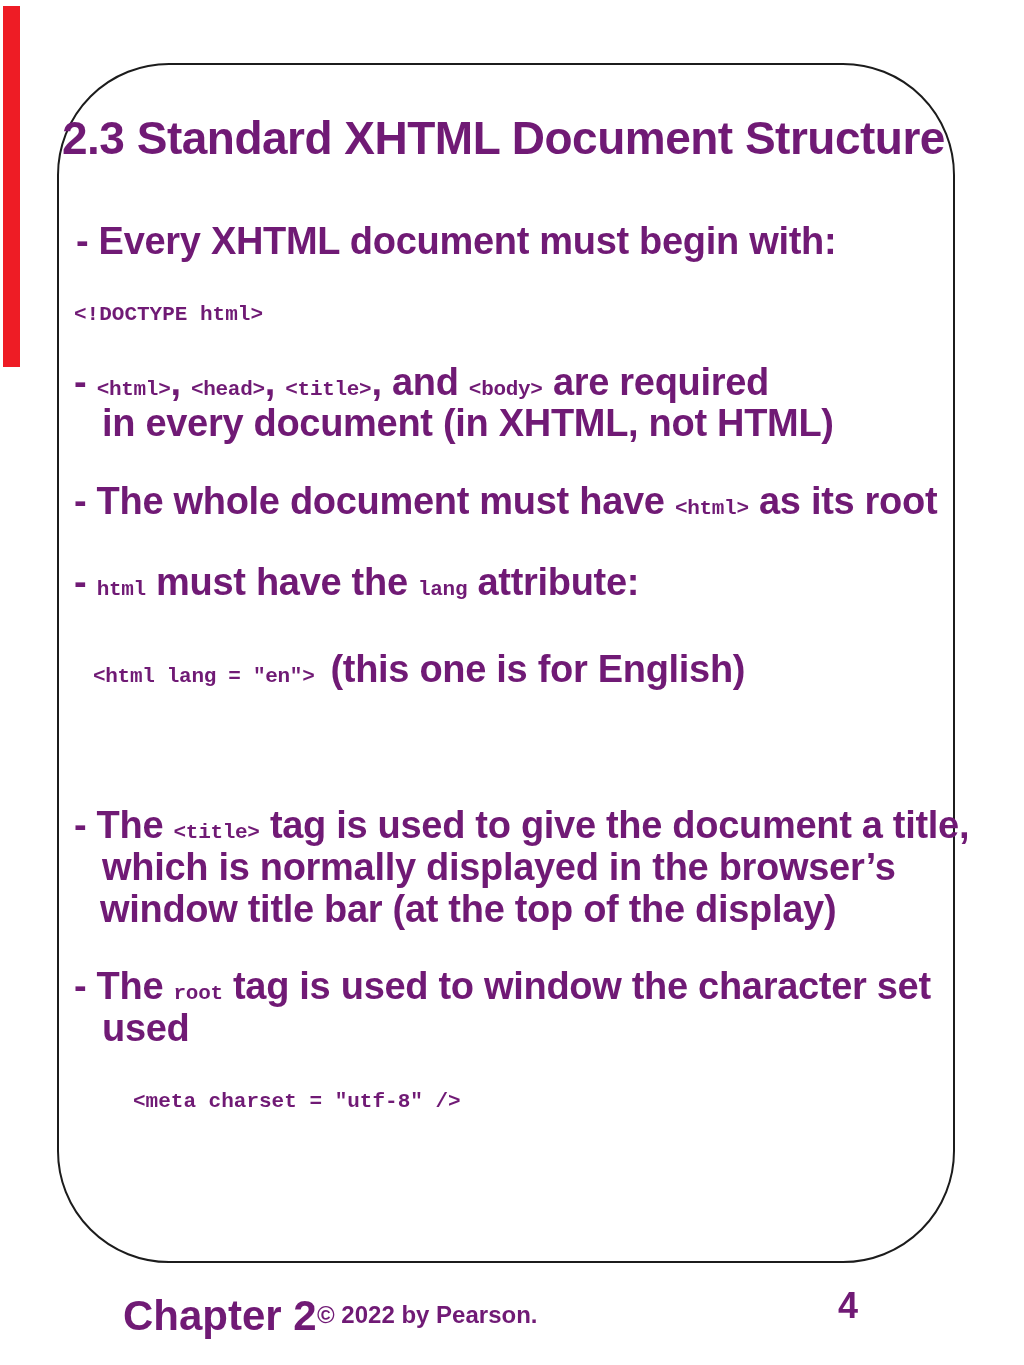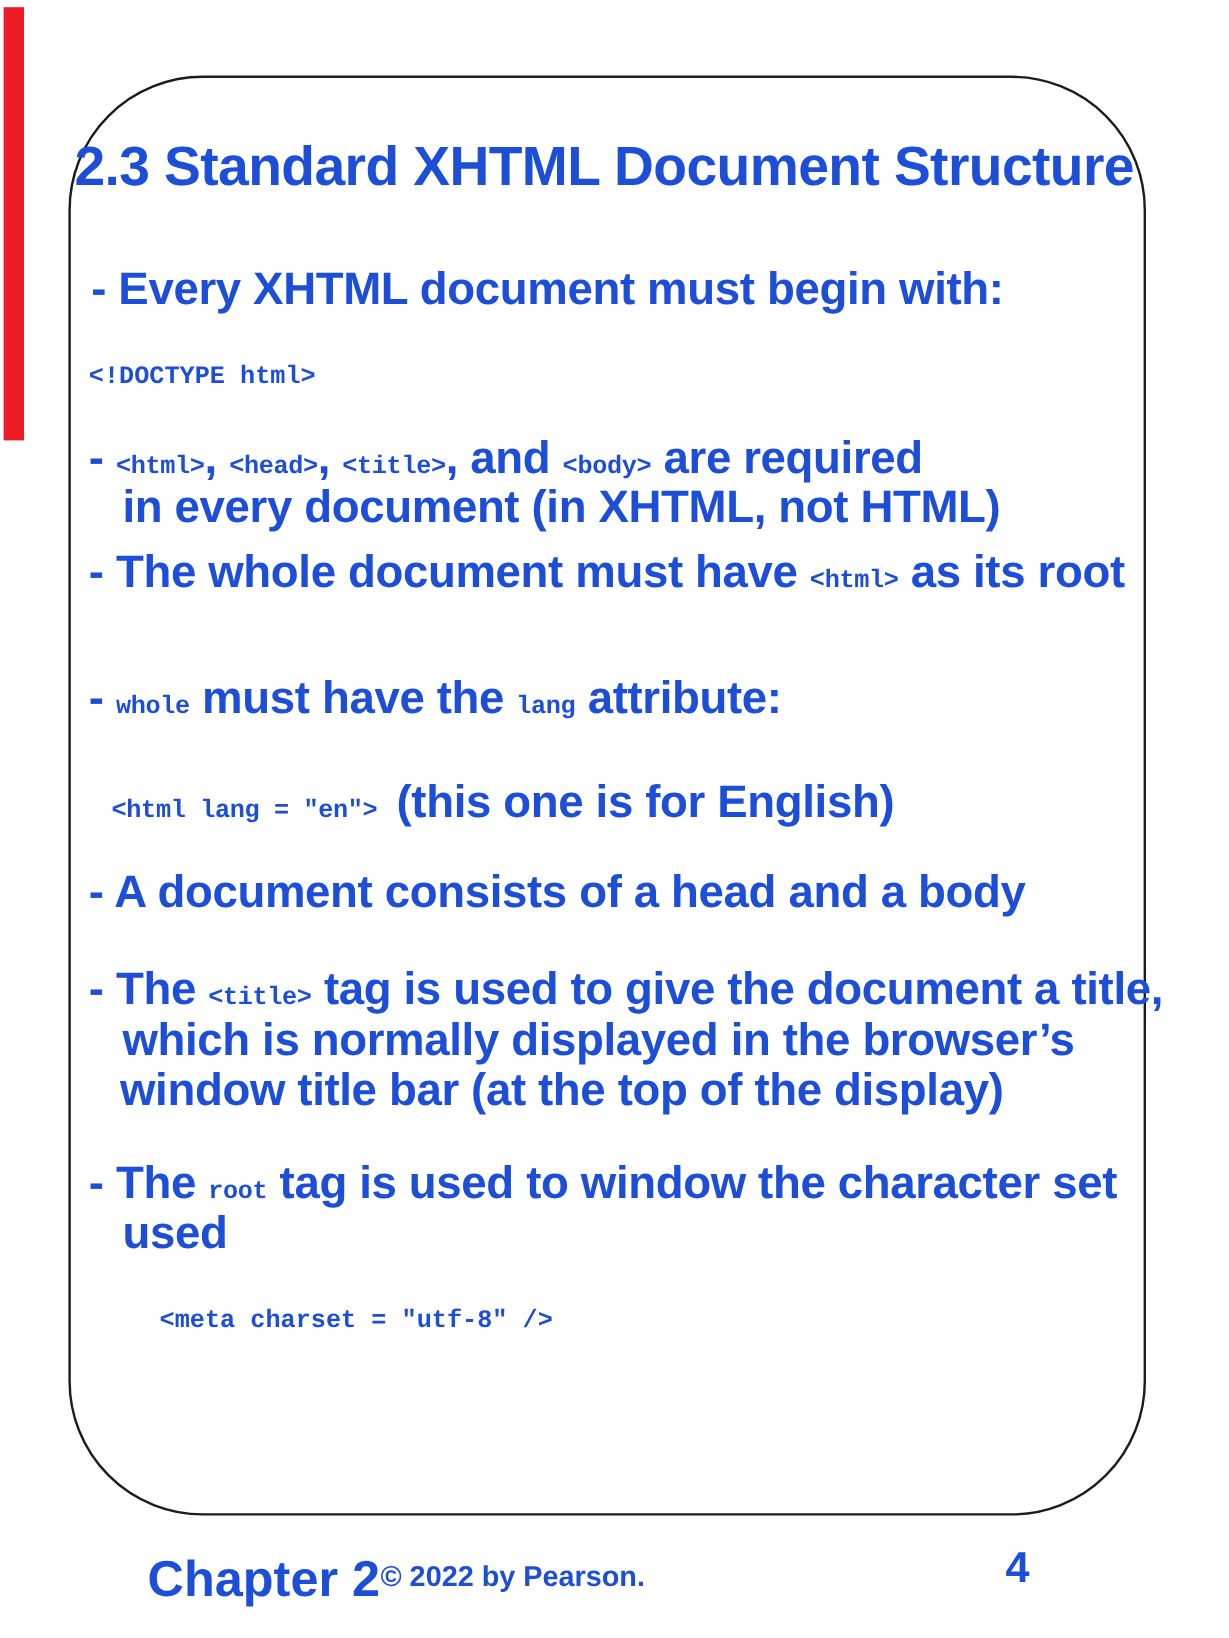--- a/index.html
+++ b/index.html
@@ -63,51 +63,50 @@
   }
   .footer-page {
     position: absolute;
     left: 838px; top: 1285px;
     font-weight: bold; font-size: 36px; white-space: nowrap;
   }
 </style>
 </head>
 <body>
 
-<div class="page" style="color: #1d4ed8;">
+<div class="page" style="color: #701a75;">
 
   <div class="accent-bar" style="background: rgb(238, 28, 37);"></div>
 
   <div class="slide-border" style="border-color: rgb(28, 28, 28);"></div>
 
   <div class="title">2.3 Standard XHTML Document Structure</div>
 
   <div class="line sans" style="left:76px; top:220px;">- Every XHTML document must begin with:</div>
 
   <div class="line mono" style="left:74px; top:303px;">&lt;!DOCTYPE html&gt;</div>
 
   <div class="line sans" style="left:74px; top:361px;">
     <span class="sans">- </span><span class="mono">&lt;html&gt;</span><span class="sans">, </span><span class="mono">&lt;head&gt;</span><span class="sans">, </span><span class="mono">&lt;title&gt;</span><span class="sans">, and </span><span class="mono">&lt;body&gt;</span><span class="sans"> are required</span>
   </div>
 
   <div class="line sans" style="left:102px; top:402px;">in every document (in XHTML, not HTML)</div>
 
-  <div class="line sans" style="left:74px; top:456px;">
+  <div class="line sans" style="left:74px; top:480px;">
     <span class="sans">- The whole document must have </span><span class="mono">&lt;html&gt;</span><span class="sans"> as its root</span>
   </div>
 
   <div class="line sans" style="left:74px; top:561px;">
-    <span class="sans">- </span><span class="mono">whole</span><span class="sans"> must have the </span><span class="mono">lang</span><span class="sans"> attribute:</span>
+    <span class="sans">- </span><span class="mono">html</span><span class="sans"> must have the </span><span class="mono">lang</span><span class="sans"> attribute:</span>
   </div>
 
   <div class="line sans" style="left:93px; top:648px;">
     <span class="mono">&lt;html lang = "en"&gt;</span><span class="sans note-gap">(this one is for English)</span>
   </div>
 
-  <div class="line sans" style="left:74px; top:723px;">- A document consists of a head and a body</div>
 
   <div class="line sans" style="left:102px; top:846px;">which is normally displayed in the browser’s</div>
 
   <div class="line sans" style="left:74px; top:804px;">
     <span class="sans">- The </span><span class="mono">&lt;title&gt;</span><span class="sans"> tag is used to give the document a title,</span>
   </div>
 
   <div class="line sans" style="left:100px; top:888px;text-align:right;">window title bar (at the top of the display)</div>
 
   <div class="line sans" style="left:74px; top:965px;">

